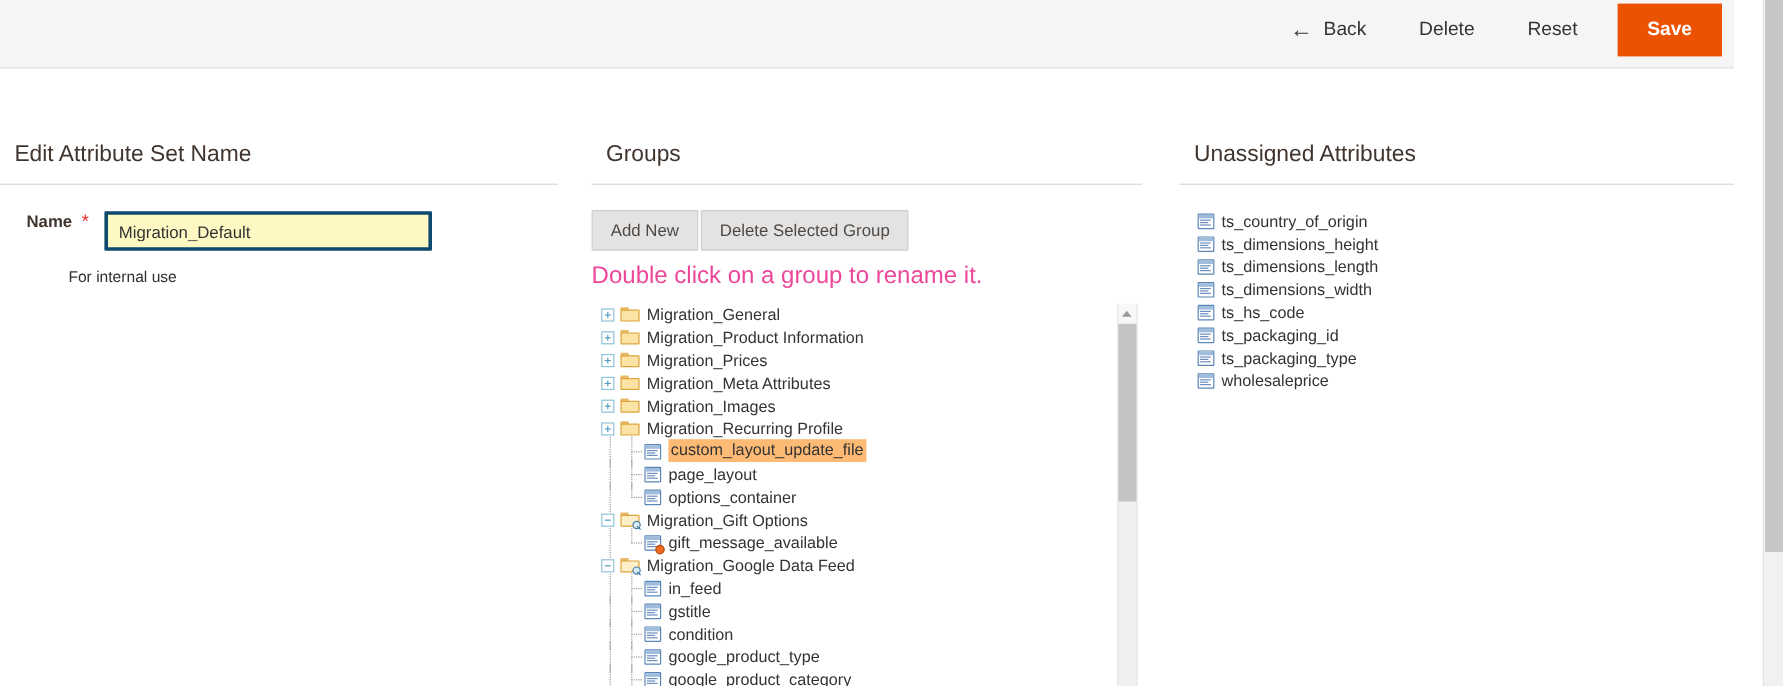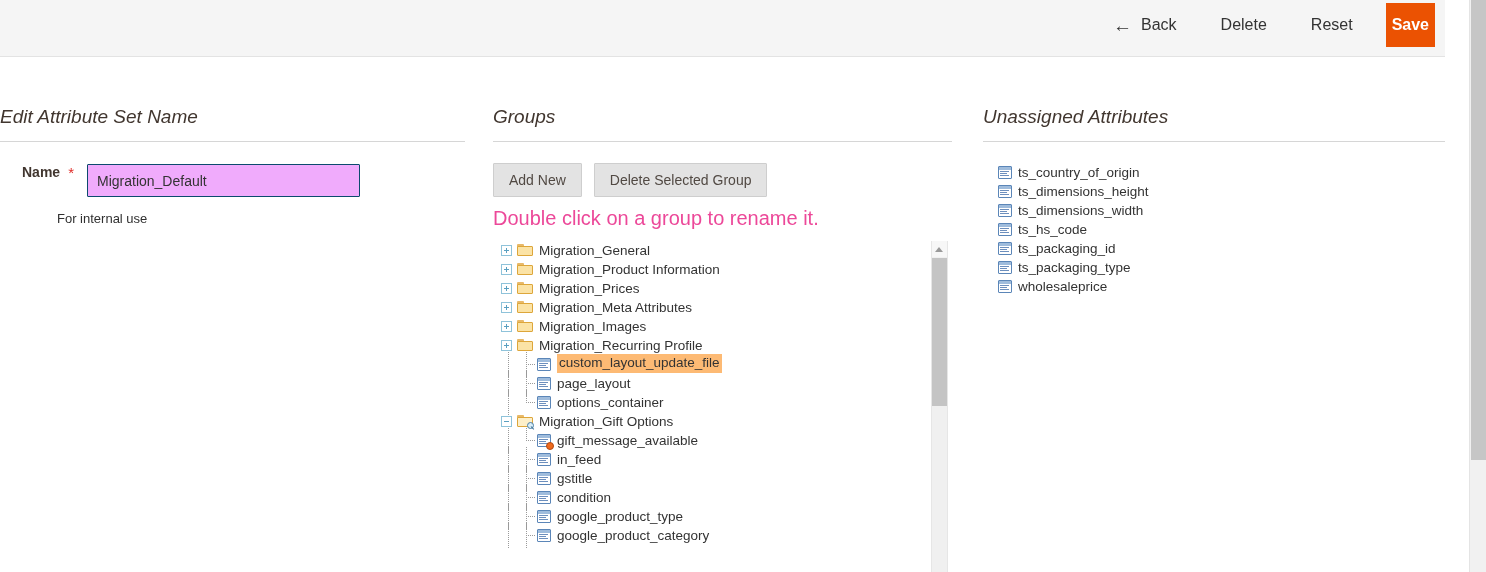--- a/index.html
+++ b/index.html
@@ -41,57 +41,57 @@
     background: transparent; border: none;
     font-family: "Liberation Sans", sans-serif;
     font-size: 16px; color: #333333;
     padding: 8px 22px; cursor: pointer;
     white-space: nowrap;
   }
   .act-btn.back { display: flex; align-items: center; gap: 9px; padding-left: 14px; }
   .arrow-left { display: inline-block; line-height: 1; font-size: 19px; color: #333; }
   .act-btn.primary {
     background: #eb5202; color: #ffffff; font-weight: bold;
-    padding: 13px 6px; margin-left: 11px; margin-right: 6px;
+    padding: 13px 25px; margin-left: 11px; margin-right: 6px;
     border-radius: 0;
   }
 
   
   #content { position: absolute; top: 57px; left: 0; width: 1445px; height: 515px; }
   .col { position: absolute; top: 0; }
   #col-left   { left: 0px;   width: 465px; }
   #col-mid    { left: 493px; width: 466px; }
   #col-right  { left: 983px; width: 462px; }
 
   .section-title {
     font-size: 19px; color: #41362f; font-weight: normal;
-    margin: 0; padding: 50px 0 0 0; line-height: 1; font-style: italic;
+    margin: 12px; padding: 50px 0 0 0; line-height: 1;
   }
   .section-rule {
     height: 1px; background: #d6d6d6; margin-top: 15px;
   }
   #col-left .section-rule  { width: 465px; }
   #col-mid .section-rule   { width: 459px; }
   #col-right .section-rule { width: 462px; }
 
   
   #name-row { display: flex; padding-top: 22px; padding-left: 22px; }
   #name-label { font-size: 14px; font-weight: bold; color: #41362f; }
   #name-required { color: #e02b27; font-size: 15px; margin-left: 8px; margin-right: 13px; }
   #name-input {
     width: 273px; height: 33px;
-    border: 1px solid #0c4a6e; background: #f0abfc;
+    border: 3px solid #0c4a6e; background: #fef9c3;
     font-family: "Liberation Sans", sans-serif;
     font-size: 14px; color: #333; padding: 0 9px;
     border-radius: 1px;
   }
   #name-note { font-size: 13px; color: #303030; padding-left: 57px; padding-top: 14px; }
 
   
-  #groups-toolbar { display: flex; gap: 12px; padding-top: 21px; }
+  #groups-toolbar { display: flex; gap: 2px; padding-top: 21px; }
   .gbtn {
     background: #e3e3e3; border: 1px solid #cecece;
     font-family: "Liberation Sans", sans-serif;
     font-size: 14px; color: #514943;
     padding: 8px 15px; cursor: pointer; border-radius: 1px;
     white-space: nowrap;
   }
   #groups-hint { font-size: 20px; color: #ec4899; padding-top: 10px; }
 
   
@@ -363,20 +363,31 @@
             <span class="attr-icon">
               <span class="sheet"></span>
               <span class="l1"></span>
               <span class="l2"></span>
               <span class="l3"></span>
               <span class="badge"></span>
             </span>
             <span class="node-label">gift_message_available</span>
           </div>
           <div class="node">
+            <span class="toggle minus">
+              <i></i>
+            </span>
+            <span class="folder open">
+              <span class="tab"></span>
+              <span class="body"></span>
+              <span class="mag"></span>
+            </span>
+            <span class="node-label">Migration_Google Data Feed</span>
+          </div>
+          <div class="node">
             <span class="indent line"></span>
             <span class="elbow through"></span>
             <span class="attr-icon">
               <span class="sheet"></span>
               <span class="l1"></span>
               <span class="l2"></span>
               <span class="l3"></span>
             </span>
             <span class="node-label">in_feed</span>
           </div>
@@ -454,20 +465,29 @@
           </span>
           <span class="node-label">ts_dimensions_height</span>
         </div>
         <div class="node">
           <span class="attr-icon">
             <span class="sheet"></span>
             <span class="l1"></span>
             <span class="l2"></span>
             <span class="l3"></span>
           </span>
+          <span class="node-label">ts_dimensions_length</span>
+        </div>
+        <div class="node">
+          <span class="attr-icon">
+            <span class="sheet"></span>
+            <span class="l1"></span>
+            <span class="l2"></span>
+            <span class="l3"></span>
+          </span>
           <span class="node-label">ts_dimensions_width</span>
         </div>
         <div class="node">
           <span class="attr-icon">
             <span class="sheet"></span>
             <span class="l1"></span>
             <span class="l2"></span>
             <span class="l3"></span>
           </span>
           <span class="node-label">ts_hs_code</span>

